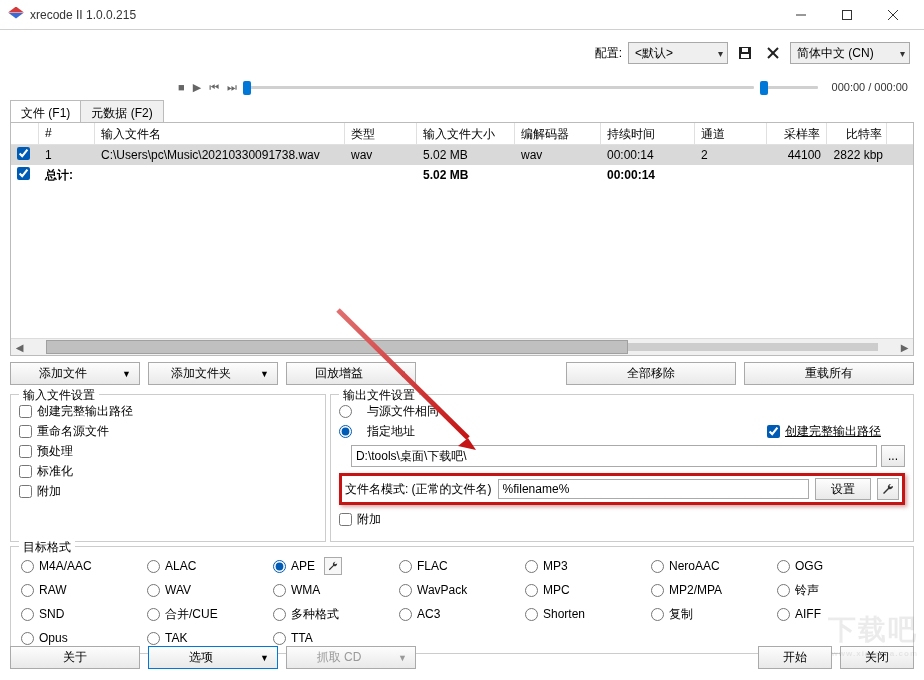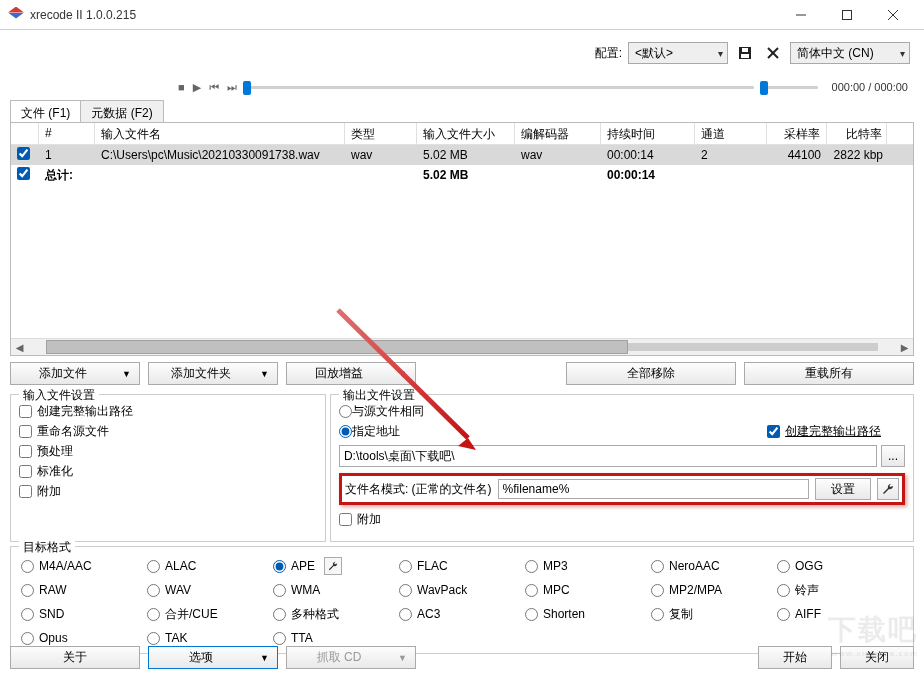--- a/index.html
+++ b/index.html
@@ -56,22 +56,22 @@
 .btn.menu::after { content:"▼"; font-size:9px; position:absolute; right:8px; }
 .btn.menu { padding-right:24px; }
 .btn.disabled { color:#999; }
 .btnrow .btn { width:130px; }
 .settings { position:absolute; left:2px; right:2px; top:358px; height:148px; display:flex; gap:4px; }
 .fieldset { flex:1; border:1px solid #ccc; padding:6px 8px 24px; position:relative; }
 .fieldset.right { flex:1.9; }
 .legend { position:absolute; top:-8px; left:8px; background:#fff; padding:0 4px; font-size:12px; }
 .chk { display:flex; align-items:center; gap:5px; height:20px; font-size:12px; }
 .chk input { width:13px; height:13px; }
-.rad { display:flex; align-items:center; gap:0; height:20px; font-size:12px; }
-.output-path-row { display:flex; gap:4px; align-items:center; margin-top:4px; }
+.rad { display:flex; align-items:center; gap:15px; height:20px; font-size:12px; }
+.output-path-row { display:flex; gap:4px; align-items:center; margin-top:4px;margin-left:12px; }
 .output-path-row input[type=text] { flex:1; height:22px; border:1px solid #aaa; padding:0 18px 0 4px; font-size:12px; }
 .small-btn { width:24px; height:22px; border:1px solid #aaa; background:linear-gradient(#fdfdfd,#e9e9e9); font-size:12px; }
 .fn-pattern-box { border:3px solid #c41414; padding:2px 3px; margin-top:6px; display:flex; align-items:center; gap:6px; box-shadow:2px 2px 4px rgba(150,30,30,.4); }
 .fn-pattern-box .lbl2 { font-size:12px; white-space:nowrap; }
 .fn-pattern-box input { flex:1; height:20px; border:1px solid #aaa; padding:0 4px; font-size:12px; }
 .fn-pattern-box .btn { width:56px; height:22px; }
 .fn-pattern-box .wrench { width:22px; height:22px; border:1px solid #aaa; background:linear-gradient(#fdfdfd,#e9e9e9); display:inline-flex; align-items:center; justify-content:center; }
 .fieldset.right .createfull { position:absolute; right:32px; top:26px;text-decoration:underline; }
 .arrow-svg { position:absolute; left:318px; top:300px; width:180px; height:170px; pointer-events:none; z-index:5; }
 .formats { position:absolute; left:2px; right:2px; top:510px; border:1px solid #ccc; padding:8px 10px 4px; }

